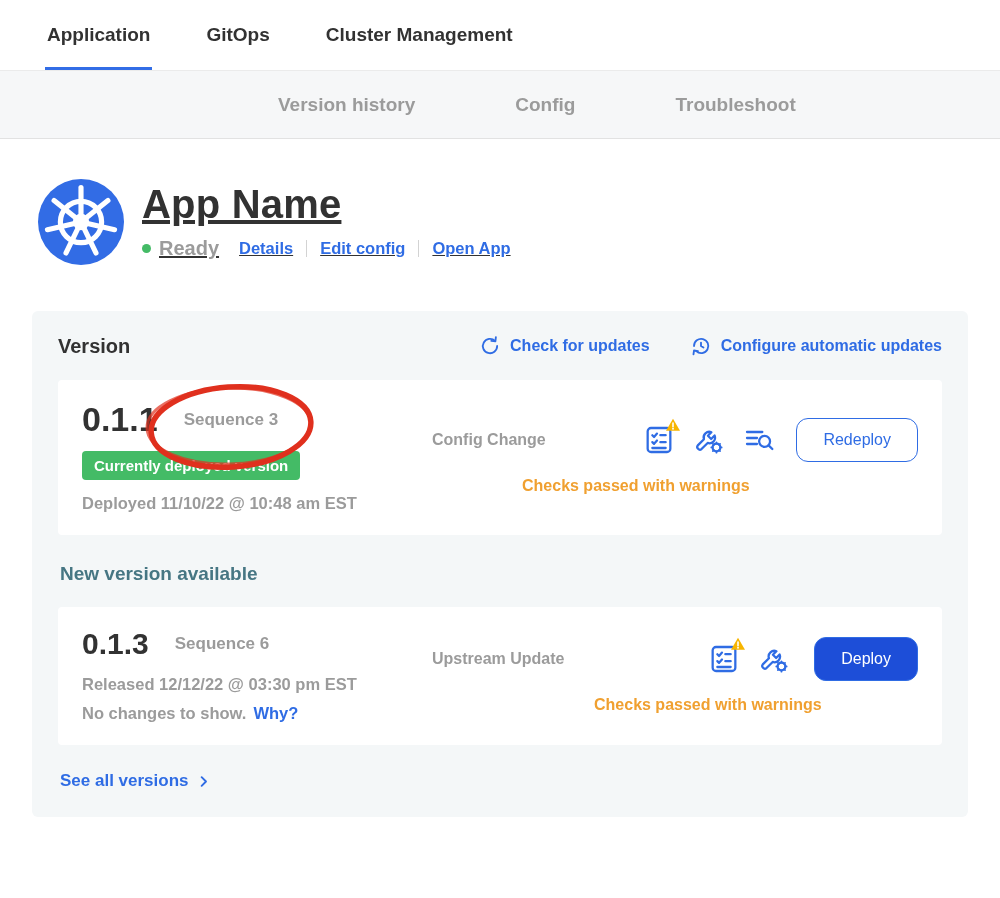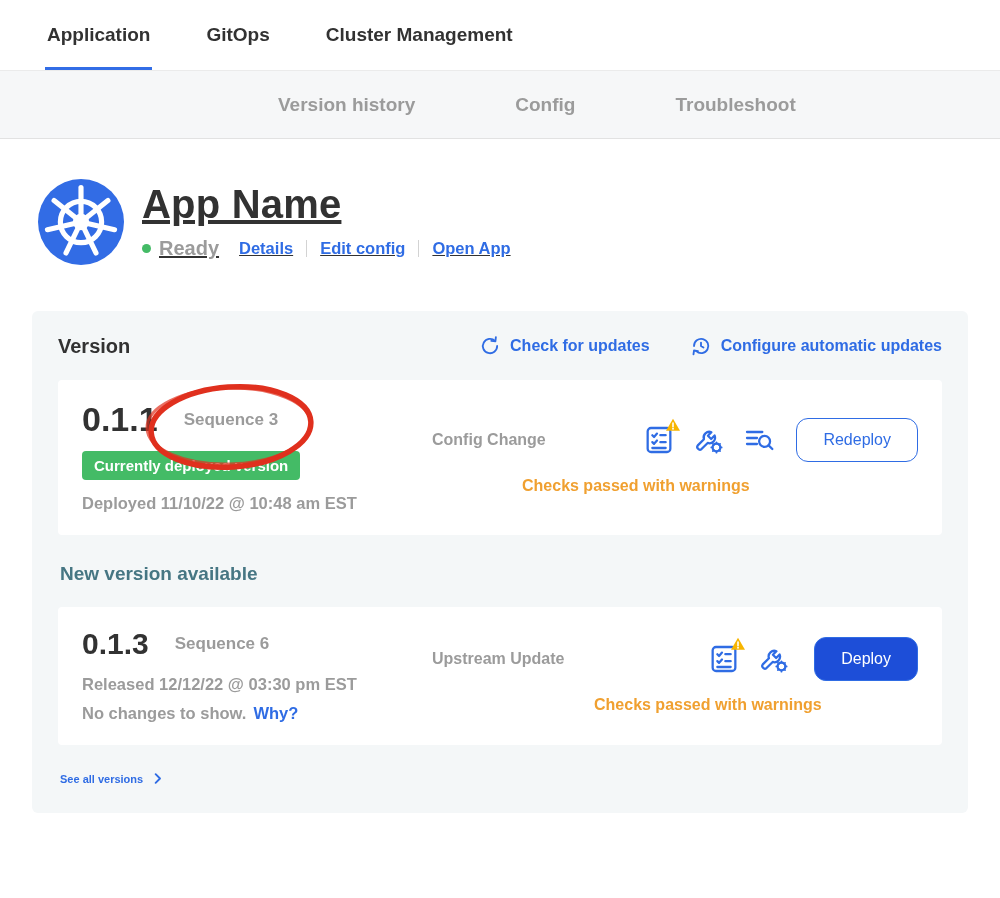--- a/index.html
+++ b/index.html
@@ -234,21 +234,21 @@
     color: #467683;
   }
 
   .see-all {
     display: inline-flex;
     align-items: center;
     gap: 7px;
     margin-top: 26px;
     margin-left: 2px;
     color: #2f6ce4;
-    font-size: 11px;
+    font-size: 17px;
     font-weight: 700;
     text-decoration: none;
     cursor: pointer;
   }
 
   
   .annotation {
     position: absolute;
     left: 143px;
     top: 380px;

